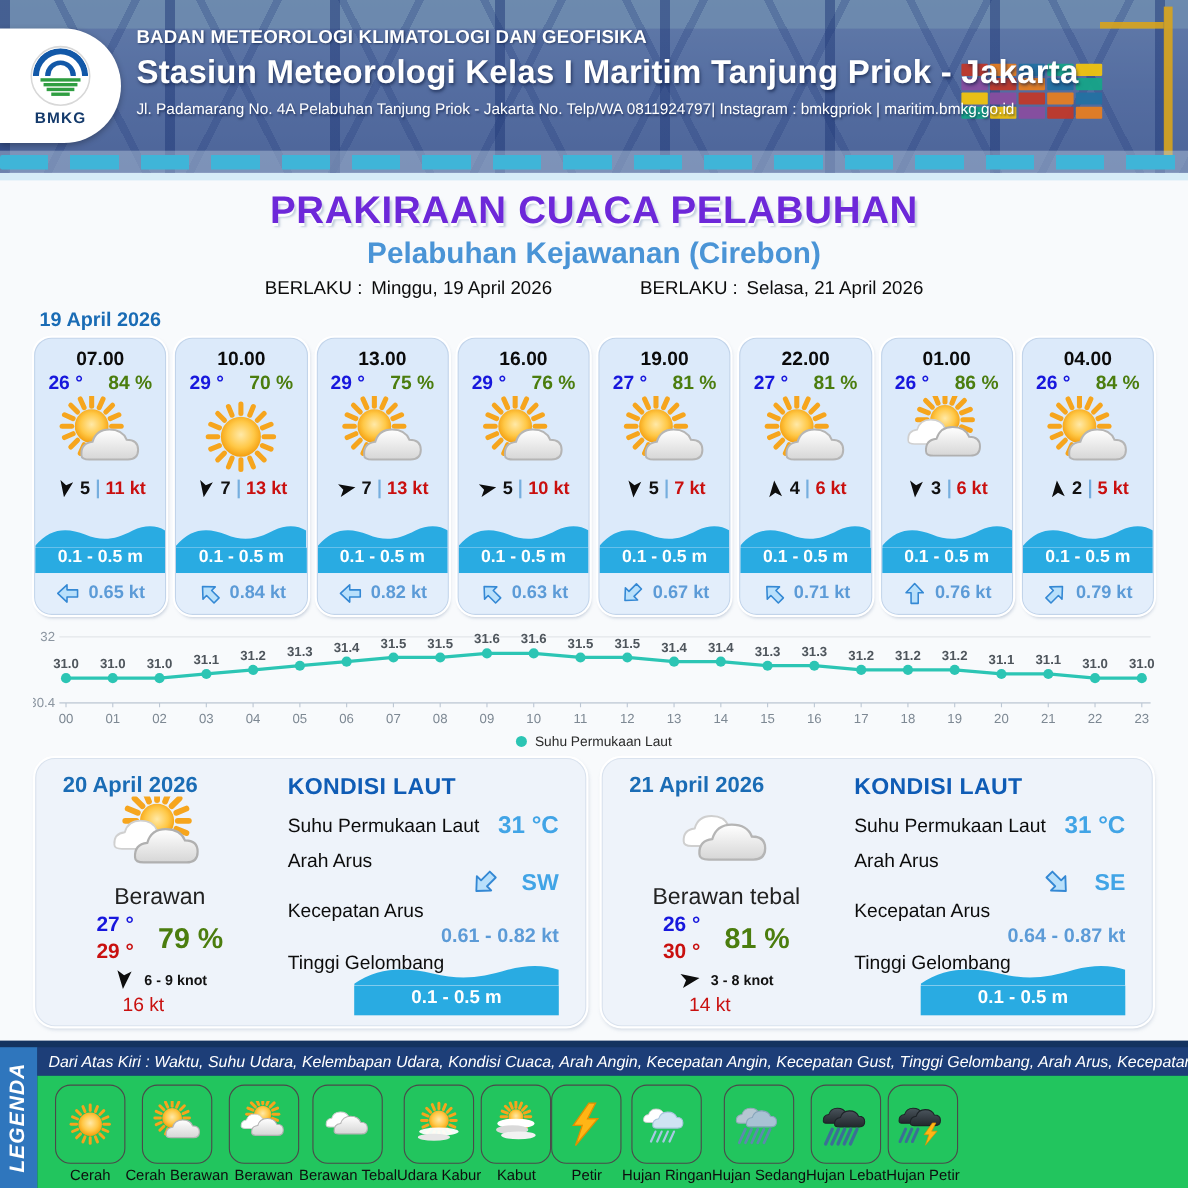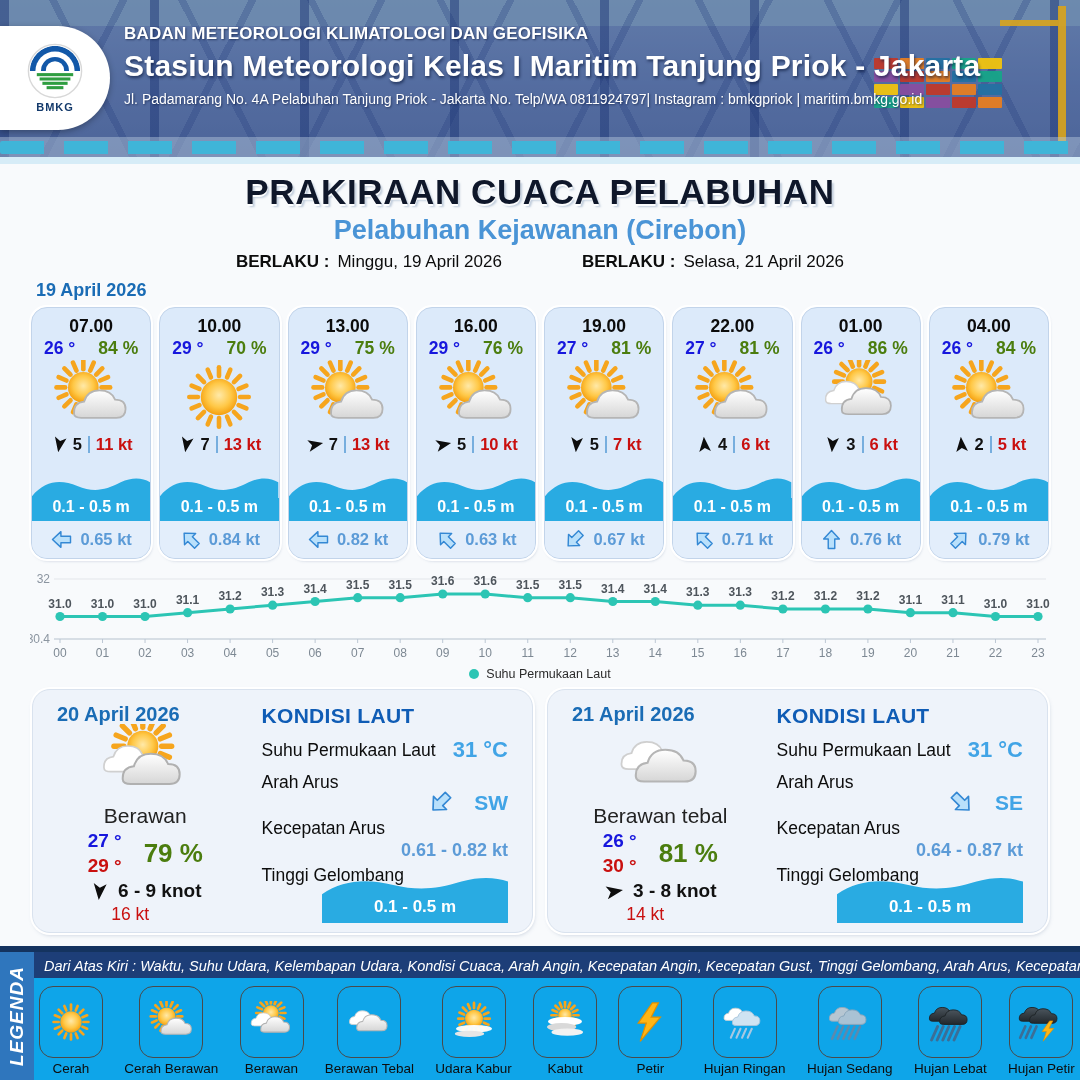--- a/index.html
+++ b/index.html
@@ -21,33 +21,33 @@
   .containers span:nth-child(6n+3){background:#2471a3}
   .containers span:nth-child(6n+4){background:#17a589}
   .containers span:nth-child(6n+5){background:#f1c40f}
   .containers span:nth-child(6n+6){background:#884ea0}
   .crane{position:absolute;right:14px;top:6px;width:60px;height:135px;border-right:8px solid #d9a41c;opacity:.9}
   .crane::before{content:"";position:absolute;right:0;top:14px;width:58px;border-top:6px solid #d9a41c}
   .benchfloor{position:absolute;bottom:0;left:0;right:0;height:20px;background:#b9cadd;opacity:.45}
   .benches{position:absolute;bottom:3px;left:0;right:0;height:13px;background:repeating-linear-gradient(90deg,#3fb5d8 0 44px,rgba(0,0,0,0) 44px 64px);border-radius:2px}
   .logo-pill{position:absolute;left:0;top:26px;width:110px;height:104px;background:#fff;border-radius:0 54px 54px 0;display:flex;flex-direction:column;align-items:center;justify-content:center;gap:2px;box-shadow:0 2px 6px rgba(0,0,0,.3);z-index:6}
   .logo-circle{width:56px;height:56px}
-  .logo-text{font-size:11px;font-weight:700;color:#143a6b;letter-spacing:1px}
+  .logo-text{font-size:14px;font-weight:700;color:#143a6b;letter-spacing:1px}
   .header-text{position:absolute;left:124px;top:24px;right:10px;z-index:5;color:#fff}
   .org{font-size:17px;font-weight:700;letter-spacing:.2px;text-shadow:1px 1px 2px rgba(10,25,60,.6)}
   .station{font-size:30px;font-weight:700;margin-top:5px;text-shadow:1px 2px 3px rgba(10,25,60,.65);letter-spacing:.2px}
   .addr{font-size:14px;margin-top:8px;text-shadow:1px 1px 2px rgba(10,25,60,.6)}
   .divider{height:7px;background:#d6ecf7;flex:0 0 auto}
 
   
   .title-wrap{text-align:center;flex:0 0 auto}
-  .main-title{font-size:35px;font-weight:700;color:#0f172a;letter-spacing:.6px;margin:8px 0 0;text-shadow:0 2px 0 rgba(255,255,255,.95),2px 3px 2px rgba(150,170,195,.55)}
+  .main-title{font-size:35px;font-weight:700;color:#6d28d9;letter-spacing:.6px;margin:8px 0 0;text-shadow:0 2px 0 rgba(255,255,255,.95),2px 3px 2px rgba(150,170,195,.55)}
   .sub-title{font-size:27px;font-weight:700;color:#4a94d6;margin:3px 0 6px}
   .validity{display:flex;justify-content:center;gap:80px;font-size:17px;color:#0c0c0c}
-  .validity b{font-weight:700;margin-right:8px}
+  .validity b{font-weight:400;margin-right:8px}
   .date-row{margin:8px 0 4px 36px;font-size:18px;font-weight:700;color:#1a6cb5;flex:0 0 auto}
 
   
   .cards-row{display:flex;gap:8px;margin:2px 31px 0;flex:0 0 auto}
   .card{flex:1;height:250px;background:#dceafa;border:1px solid #c2d4ea;border-radius:16px;box-shadow:0 0 0 2px #fff,1px 2px 3px rgba(120,140,170,.4);display:flex;flex-direction:column;align-items:center;overflow:hidden}
   .c-time{font-size:17.5px;font-weight:700;color:#0b0b0b;margin-top:8px}
   .c-th{display:flex;justify-content:space-between;width:100%;padding:0 12px;box-sizing:border-box;font-size:17.5px;font-weight:700;margin-top:1px}
   .t{color:#1717dd}.h{color:#4b7d0e}
   .c-icon{width:92px;height:74px;margin-top:1px}
   .c-icon svg{width:100%;height:100%}
@@ -78,42 +78,42 @@
   .dcard{flex:1;height:242px;background:#eef3fa;border:1px solid #d9e2ee;border-radius:18px;box-shadow:0 0 0 2px #fff,1px 2px 4px rgba(120,140,170,.4);display:flex;overflow:hidden}
   .d-left{width:45%;display:flex;flex-direction:column;align-items:center}
   .d-date{align-self:flex-start;margin:13px 0 0 24px;font-size:20px;font-weight:700;color:#1a6cb5}
   .d-icon{width:116px;height:80px;margin-top:-2px}
   .d-icon svg{width:100%;height:100%}
   .d-cond{font-size:21px;color:#222;margin-top:0}
   .d-temps{display:flex;align-items:center;gap:22px;margin-top:1px}
   .d-mm{display:flex;flex-direction:column;font-size:19px;font-weight:700;line-height:1.3}
   .d-min{color:#1717dd}.d-max{color:#c9100f}
   .d-hum{font-size:26px;font-weight:700;color:#4b7d0e}
-  .d-wind{display:flex;align-items:center;gap:8px;font-size:19px;font-weight:700;color:#111;margin-top:2px}
+  .d-wind{display:flex;align-items:center;gap:8px;font-size:13px;font-weight:700;color:#111;margin-top:2px}
   .d-wind .nav{width:21px;height:21px}
   .d-gust{font-size:17.5px;font-weight:400;color:#c9100f;margin-top:2px;margin-left:-30px}
   .d-right{flex:1;padding:14px 24px 0 4px;display:flex;flex-direction:column}
   .k-head{font-size:21px;font-weight:700;color:#0f5cb5;letter-spacing:.3px}
   .k-row{display:flex;justify-content:space-between;align-items:center;margin-top:9px;font-size:17.5px;color:#0c0c0c}
   .k-sst{color:#41a4e6;font-weight:700;font-size:22px}
   .k-dirwrap{display:flex;align-items:center;gap:20px;margin-top:-4px}
   .k-dirwrap .blk{width:27px;height:27px}
   .k-dir{color:#41a4e6;font-weight:700;font-size:21px}
   .k-spd{text-align:right;color:#5c9bd7;font-weight:700;font-size:18px;margin-top:1px}
   .k-wave{align-self:flex-end;width:186px;margin-top:-12px}
   .k-wave .crest{height:22px}
   .k-wtxt{background:#29abe2;color:#fff;text-align:center;font-weight:700;font-size:17px;padding:1px 0 6px}
 
   
   .legend{margin-top:auto;display:flex;background:#14335f;padding-top:6px;flex:0 0 auto;height:128px}
   .band{width:34px;background:#2f76bd;display:flex;align-items:center;justify-content:center}
   .band span{transform:rotate(-90deg);color:#fff;font-weight:700;font-style:italic;font-size:19px;letter-spacing:1px;white-space:nowrap}
   .lmain{flex:1;display:flex;flex-direction:column;min-width:0}
   .lnote{background:#1d3e78;color:#fff;font-style:italic;font-size:14.5px;padding:6px 10px;white-space:nowrap;overflow:hidden}
-  .licons{flex:1;background:#0ea5e9;display:flex;justify-content:space-between;padding:8px 5px 4px}
+  .licons{flex:1;background:#22c55e;display:flex;justify-content:flex-start;padding:8px 16px 4px}
   .litem{display:flex;flex-direction:column;align-items:center;gap:3px}
   .lbox{width:62px;height:70px;border:1.6px solid #4a4a4a;border-radius:14px;display:flex;align-items:center;justify-content:center}
   .wxi{width:54px;height:42px}
   .wxi svg{width:100%;height:100%}
   .llabel{font-size:13.5px;color:#0d0d0d;white-space:nowrap}
 </style>
 </head>
 <body>
 
 <div class="page">

